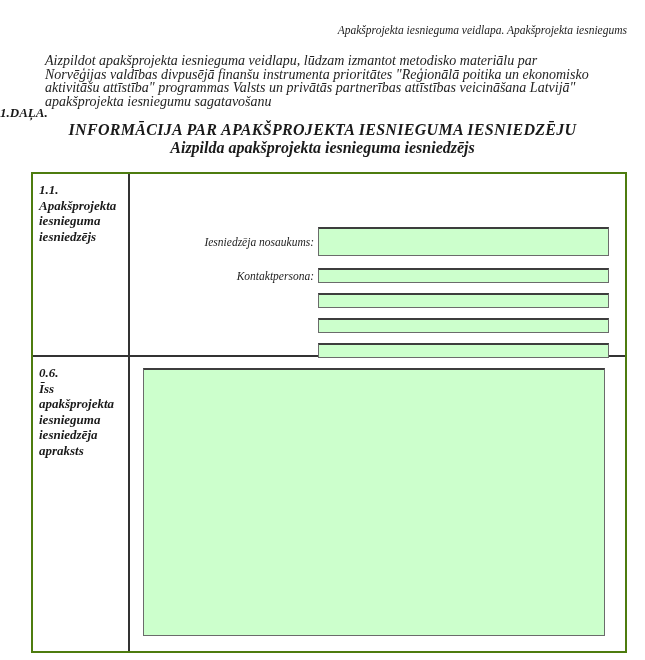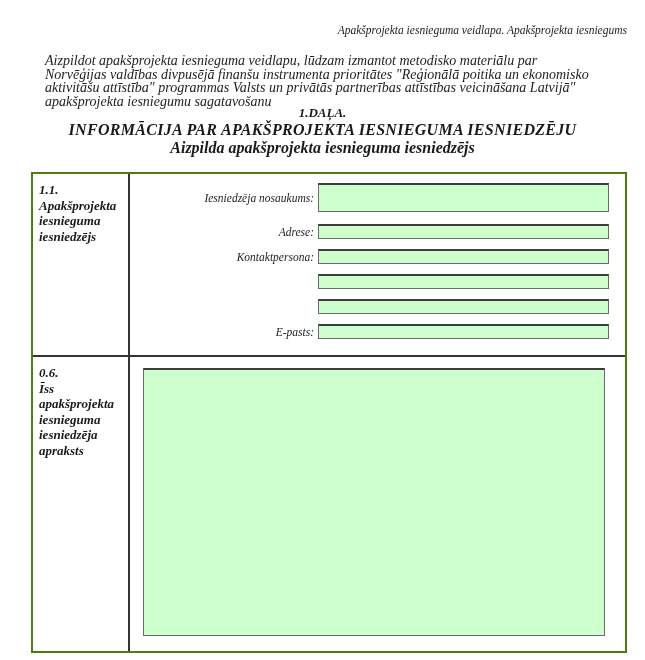--- a/index.html
+++ b/index.html
@@ -26,21 +26,21 @@
     top: 54px; left: 45px; width: 555px;
     font-size: 14px;
     line-height: 13.5px;
     text-align: left;
     color: #222;
   }
 
   .h-part {
     position: absolute;
     top: 105px; left: 0; width: 100%;
-    text-align: center;
+    text-align: left;
     font-weight: bold;
     font-size: 13px;
   }
   .h-section {
     position: absolute;
     top: 121px; left: 0; width: 100%;
     text-align: center;
     font-weight: bold;
     font-size: 16px;
     letter-spacing: 0.3px;
@@ -68,21 +68,21 @@
   .cell-left {
     border-right: 2px solid #333333;
     padding: 8px 3px 0 6px;
     font-weight: bold;
     font-size: 13px;
     line-height: 15.5px;
     white-space: pre-line;
   }
   .cell-right { padding: 0; }
 
-  .fields { padding-top: 9px; }
+  .fields { padding-top: 9px; margin-top: 44px; }
   .field {
     display: flex;
     align-items: center;
     justify-content: flex-end;
     padding-right: 16px;
     margin-bottom: 10px;
   }
   .field-label {
     flex: 0 0 182px;
     text-align: right;
@@ -139,40 +139,35 @@
 Apakšprojekta
 iesnieguma
 iesniedzējs</div>
       <div class="cell-right fields">
 
         <div class="field tall">
           <span class="field-label">Iesniedzēja nosaukums:</span>
           <input type="text" class="green-input tall" value="" style="">
         </div>
 
-        <div class="field">
-          <span class="field-label">Adrese:</span>
-          <input type="text" class="green-input" value="" style="">
-        </div>
 
         <div class="field">
           <span class="field-label">Kontaktpersona:</span>
           <input type="text" class="green-input" value="" style="">
         </div>
 
         <div class="field">
           <input type="text" class="green-input" value="" style="">
         </div>
 
         <div class="field">
           <input type="text" class="green-input" value="" style="">
         </div>
 
         <div class="field">
-          <span class="field-label">E-pasts:</span>
           <input type="text" class="green-input" value="" style="">
         </div>
 
       </div>
     </div>
 
     <div class="trow row-2">
       <div class="cell-left">0.6.
 Īss
 apakšprojekta

